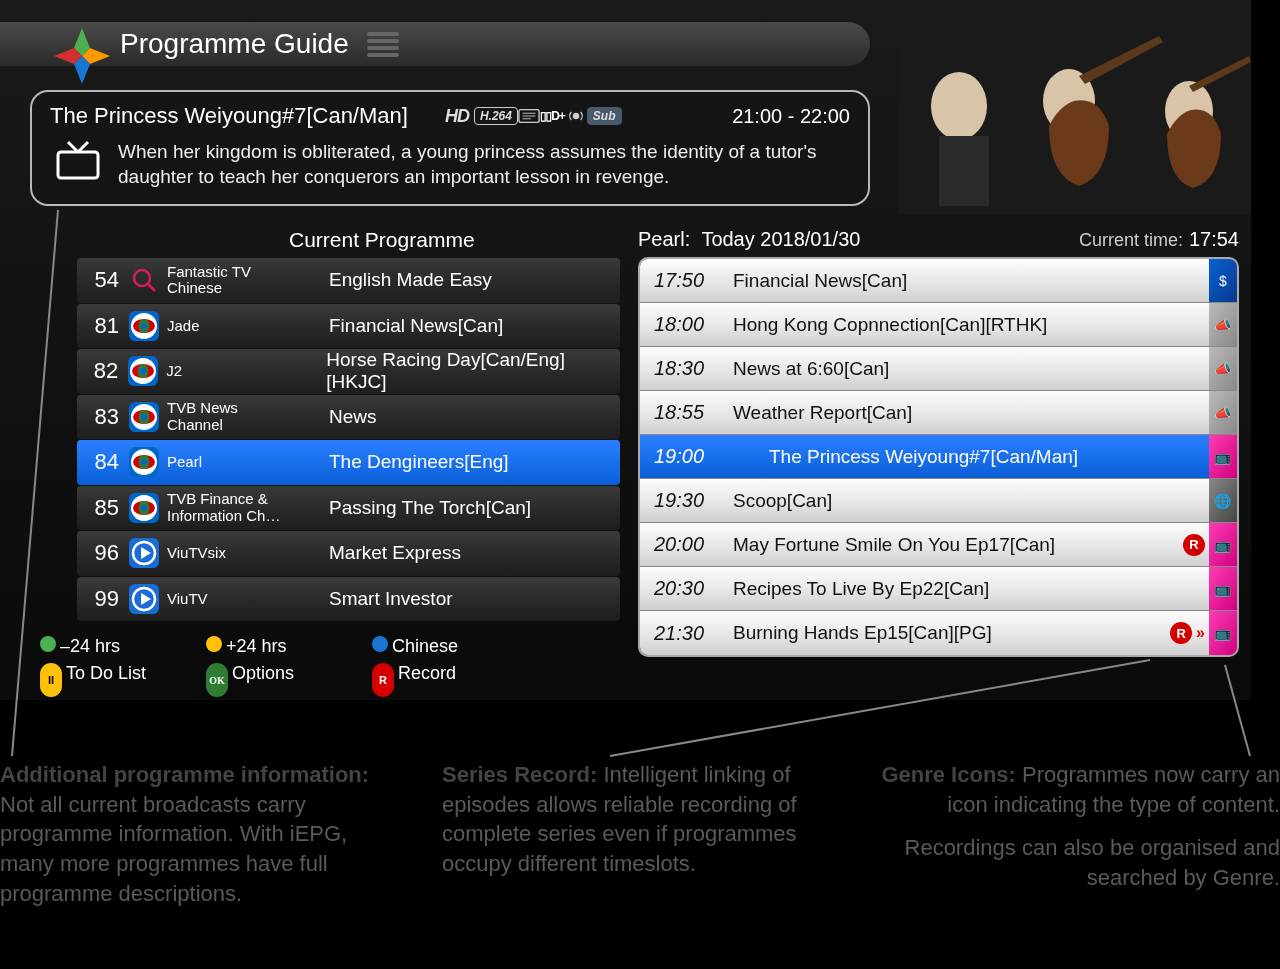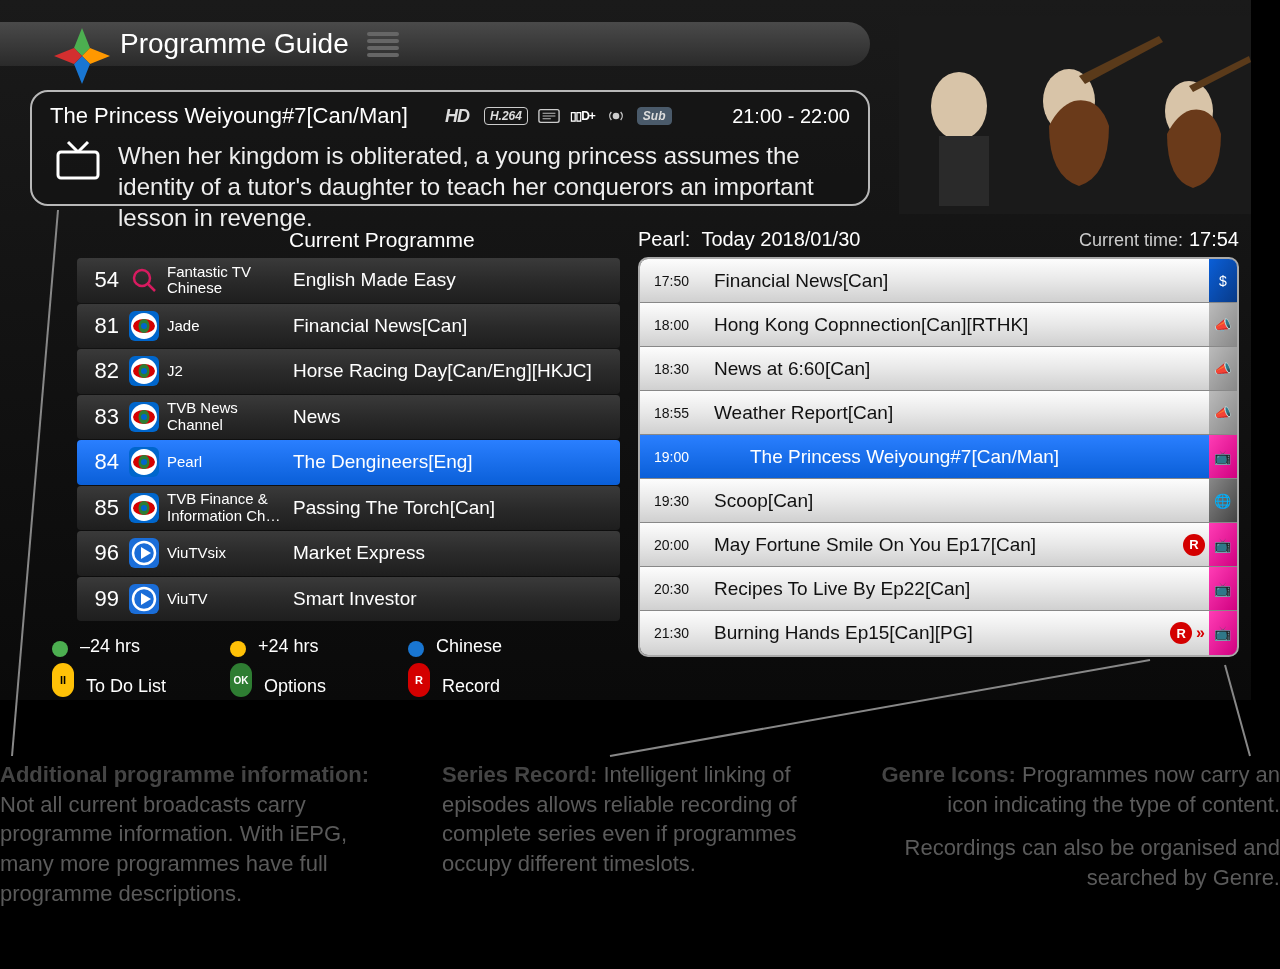--- a/index.html
+++ b/index.html
@@ -75,36 +75,36 @@
   padding: 8px 18px;
   background: rgba(20,20,20,0.6);
 }
 .detail-top {
   display: flex;
   align-items: center;
   gap: 12px;
   height: 32px;
 }
 .detail-title { font-size: 22px; flex: 0 0 auto; }
-.badge-group { display: flex; gap: 10px; align-items: center; margin-left: 20px; }
+.badge-group { display: flex; align-items: center; margin-left: 20px; }
 .badge {
   font-size: 12px;
   font-weight: bold;
   padding: 1px 5px;
   border: 1.5px solid #ccc;
   border-radius: 4px;
   color: #ddd;
   font-style: italic;
 }
 .badge.hd { border: none; font-size: 18px; font-style: italic; letter-spacing: -1px; }
 .icon-tiny { width: 22px; height: 16px; }
 .detail-time { margin-left: auto; font-size: 20px; }
 .detail-body { display: flex; gap: 16px; margin-top: 8px; align-items: flex-start; }
 .tv-icon-box { width: 48px; height: 40px; flex-shrink: 0; margin-left: 4px; }
-.detail-desc { font-size: 24px; line-height: 1.3; color: #eee; }
+.detail-desc { font-size: 19px; line-height: 1.3; color: #eee; }
 
 .columns {
   position: absolute;
   top: 228px;
   left: 40px;
   right: 12px;
   display: flex;
   gap: 18px;
 }
 .col-left { width: 580px; padding-left: 37px; }
@@ -159,44 +159,46 @@
 .ch-logo.mag { background: transparent; }
 .ch-name {
   width: 118px;
   font-size: 15px;
   line-height: 1.1;
   color: #fff;
 }
 .ch-prog {
   font-size: 19px;
   color: #fff;
+  margin-left: 36px;
 }
 
 .sched-list { border: 2px solid #aaa; border-radius: 10px; overflow: hidden; }
 .sched-row {
   height: 44px;
   display: flex;
   align-items: center;
   background: linear-gradient(to bottom, #fdfdfd 0%, #e8e8e8 50%, #d0d0d0 100%);
   color: #111;
   border-bottom: 1px solid #888;
   cursor: pointer;
   position: relative;
 }
 .sched-row:last-child { border-bottom: none; }
 .sched-row.selected {
   background: linear-gradient(to bottom, #2a7fff 0%, #0a5fd8 100%);
   color: #fff;
   gap: 36px;
 }
 .sched-time {
-  width: 74px;
+  width: 93px;
   text-align: left;
   padding-left: 14px;
-  font-size: 14px;
+  font-size: 20px;
+  font-style: italic;
 }
 .sched-title { font-size: 19px; flex: 1; }
 .sched-marks { display: flex; gap: 4px; align-items: center; padding-right: 4px; }
 .mark-r {
   width: 22px; height: 22px; border-radius: 11px;
   background: #d40000;
   color: #fff;
   font-size: 13px; font-weight: bold;
   display: flex; align-items: center; justify-content: center;
 }
@@ -216,32 +218,32 @@
 .legend {
   position: absolute;
   top: 636px;
   left: 40px;
   display: flex;
   flex-direction: column;
   gap: 6px;
   font-size: 18px;
 }
 .legend-row { display: flex; gap: 36px; }
-.legend-item { display: flex; align-items: flex-end; gap: 12px; width: 130px; margin-left: 12px;}
+.legend-item { display: flex; align-items: flex-start; gap: 4px; width: 130px;}
 .dot { width: 16px; height: 16px; border-radius: 8px; }
 .dot.green { background: #4caf50; }
 .dot.yellow { background: #ffc107; }
 .dot.blue { background: #1976d2; }
 .pill {
   width: 22px; height: 34px; border-radius: 11px;
   display: flex; align-items: center; justify-content: center;
   font-size: 11px; font-weight: bold; color: #000;
 }
 .pill.y { background: #ffc107; }
-.pill.ok { background: #2e7d32; color: #fff; font-size: 10px; }
+.pill.ok { background: #2e7d32; color: #fff; font-size: 10px; font-family: Liberation Serif, serif; }
 .pill.r { background: #d40000; color: #fff; }
 
 .callout {
   position: absolute;
   color: #5a5a5a;
   font-size: 22px;
   line-height: 1.35;
 }
 .callout b { color: #444; font-weight: bold; }
 .callout.c1 { left: 0; top: 760px; width: 390px; }

